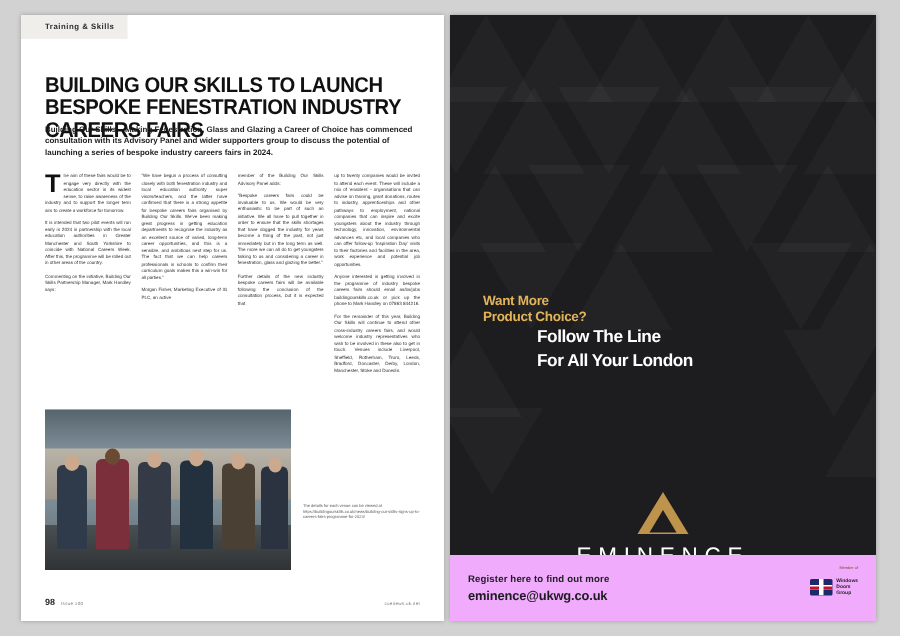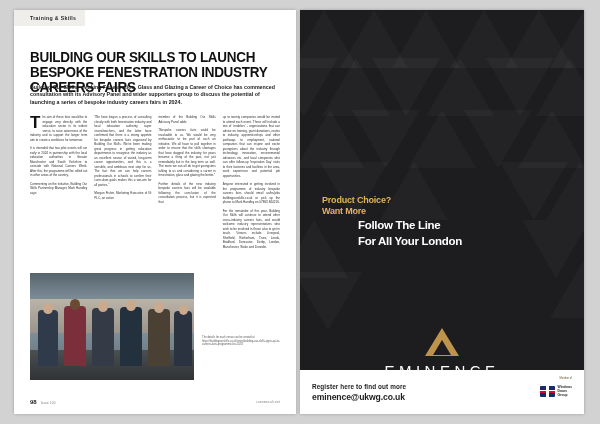--- a/index.html
+++ b/index.html
@@ -235,21 +235,21 @@
     color: #fff;
     font-size: 15px;
     letter-spacing: 4.5px;
     font-weight: normal;
   }
   .ad-footer {
     position: absolute;
     left: 0; right: 0;
     bottom: 0;
     height: 44px;
-    background: #ffffff;
+    background: #f0abfc;
     display: flex;
     align-items: center;
     justify-content: space-between;
     padding: 0 12px;
     box-sizing: border-box;
   }
   .ad-footer-left { color: #1d1d1f; }
   .ad-cta {
     font-size: 6.4px;
     font-weight: bold;
@@ -401,22 +401,22 @@
       <div class="tri" style="left:200px; top:152px; transform:rotate(180deg);"></div>
       <div class="tri" style="left:246px; top:152px;"></div>
 
       <div class="tri" style="left:-20px; top:210px;"></div>
       <div class="tri" style="left:-6px; top:262px; transform:rotate(180deg);"></div>
       <div class="tri" style="left:222px; top:210px; transform:rotate(180deg);"></div>
       <div class="tri" style="left:250px; top:250px;"></div>
     </div>
 
     <div class="ad-top-text">
+      <div class="ad-eyebrow">Want More</div>
       <div class="ad-eyebrow">Product Choice?</div>
-      <div class="ad-eyebrow">Want More</div>
       <div class="ad-head">Follow The Line</div>
       <div class="ad-head">For All Your London</div>
     </div>
 
     <div class="logo-mark"></div>
     <div class="logo-mark-inner"></div>
     <div class="logo-word">EMINENCE</div>
 
     <div class="ad-footer">
       <div class="ad-footer-left">

